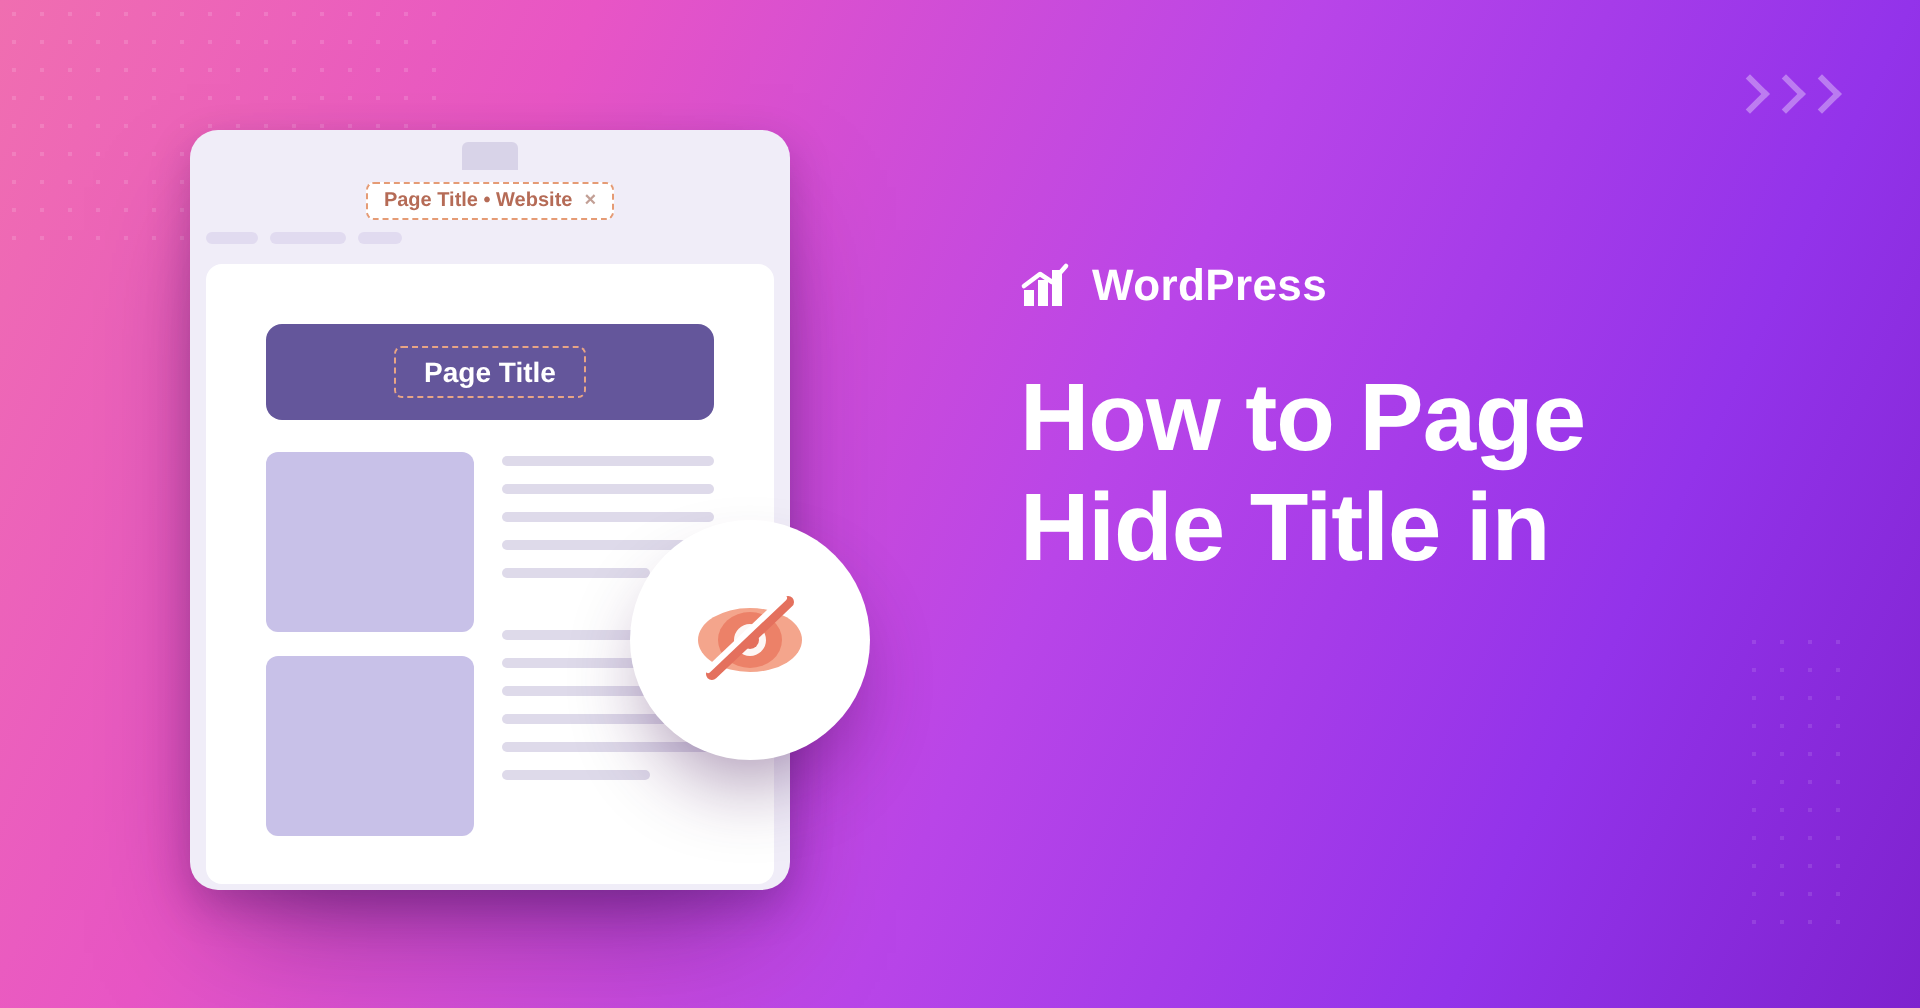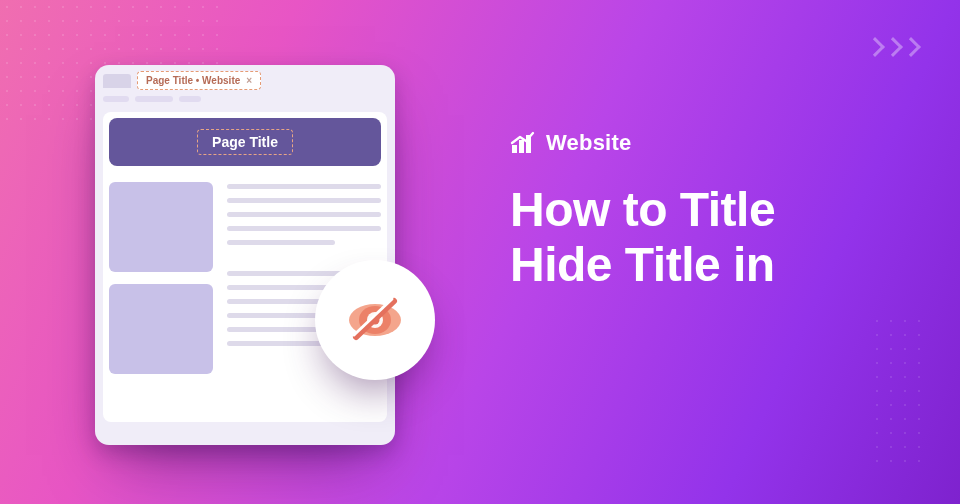--- a/index.html
+++ b/index.html
@@ -26,31 +26,31 @@
 
     
     .browser {
       position: absolute;
       left: 95px; top: 65px;
       width: 300px; height: 380px;
       background: #f0edf8;
       border-radius: 14px;
       box-shadow: 0 30px 60px -20px rgba(50,10,80,0.55), 0 8px 20px rgba(50,10,80,0.25);
     }
-    .tabbar { display: flex; align-items: center; padding: 6px 8px 0 8px; gap: 6px; }
+    .tabbar { display: flex; align-items: center; padding: 6px 8px 0 8px; gap: 6px; flex-direction: column; }
     .tab-small { width: 28px; height: 14px; background: #d8d3e8; border-radius: 3px 3px 0 0; }
     .tab-active { flex: 0 0 auto; padding: 3px 8px; background: #fff; border: 1.8px dashed #e59b75; border-radius: 4px;
       font-size: 10px; color: #b56b56; font-weight: 600; display: flex; align-items: center; gap: 4px; }
     .tab-x { color: #c29f95; font-size: 10px; margin-left: 2px; }
     .urlbar { margin: 6px 8px 0 8px; display: flex; gap: 6px; }
     .urlbar span { background: #e1dbf0; border-radius: 3px; height: 6px; }
     .urlbar span:nth-child(1){ width: 26px; }
     .urlbar span:nth-child(2){ width: 38px; }
     .urlbar span:nth-child(3){ width: 22px; }
-    .page { margin: 10px 8px 8px 8px; background: #fff; border-radius: 8px; height: 310px; padding: 6px; }
+    .page { margin: 10px 8px 8px 8px; background: #fff; border-radius: 8px; height: 310px; padding: 30px; }
     .title-pill { background: #64569b; border-radius: 8px; height: 48px; display: flex; align-items: center; justify-content: center; }
     .title-dash { border: 1.8px dashed #e8a585; padding: 4px 14px; border-radius: 4px; color: #fff; font-size: 14px; font-weight: 600; }
     .cols { display: flex; gap: 14px; margin-top: 16px; }
     .colL { display: flex; flex-direction: column; gap: 12px; }
     .block { width: 104px; height: 90px; background: #c8c1e8; border-radius: 6px; }
     .colR { flex: 1; display: flex; flex-direction: column; gap: 9px; padding-top: 2px; }
     .line { height: 5px; background: #dedaea; border-radius: 3px; }
     .line.short { width: 70%; }
 
     
@@ -126,19 +126,19 @@
 </div>
 
 <div class="right">
   <div class="brand">
     <svg width="26" height="26" viewBox="0 0 26 26">
       <rect x="2" y="15" width="5" height="8" fill="#fff"></rect>
       <rect x="9" y="10" width="5" height="13" fill="#fff"></rect>
       <rect x="16" y="5" width="5" height="18" fill="#fff"></rect>
       <path d="M2 13 L10 7 L16 11 L23 3" stroke="#fff" stroke-width="2.3" fill="none" stroke-linecap="round" stroke-linejoin="round"></path>
     </svg>
-    <span class="brand-name">Website</span>
+    <span class="brand-name">WordPress</span>
   </div>
   <div class="headline">
-    <div>How to Title</div>
+    <div>How to Page</div>
     <div>Hide Title in</div>
   </div>
 </div>
 
 </body></html>

